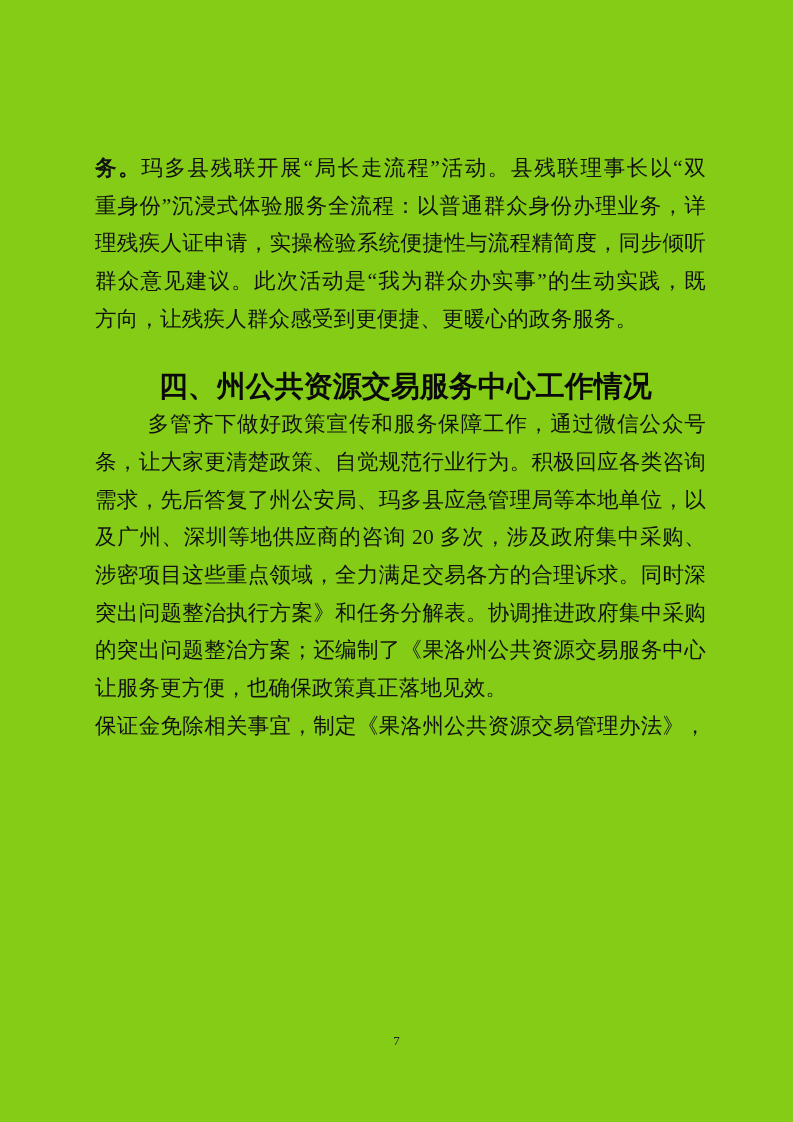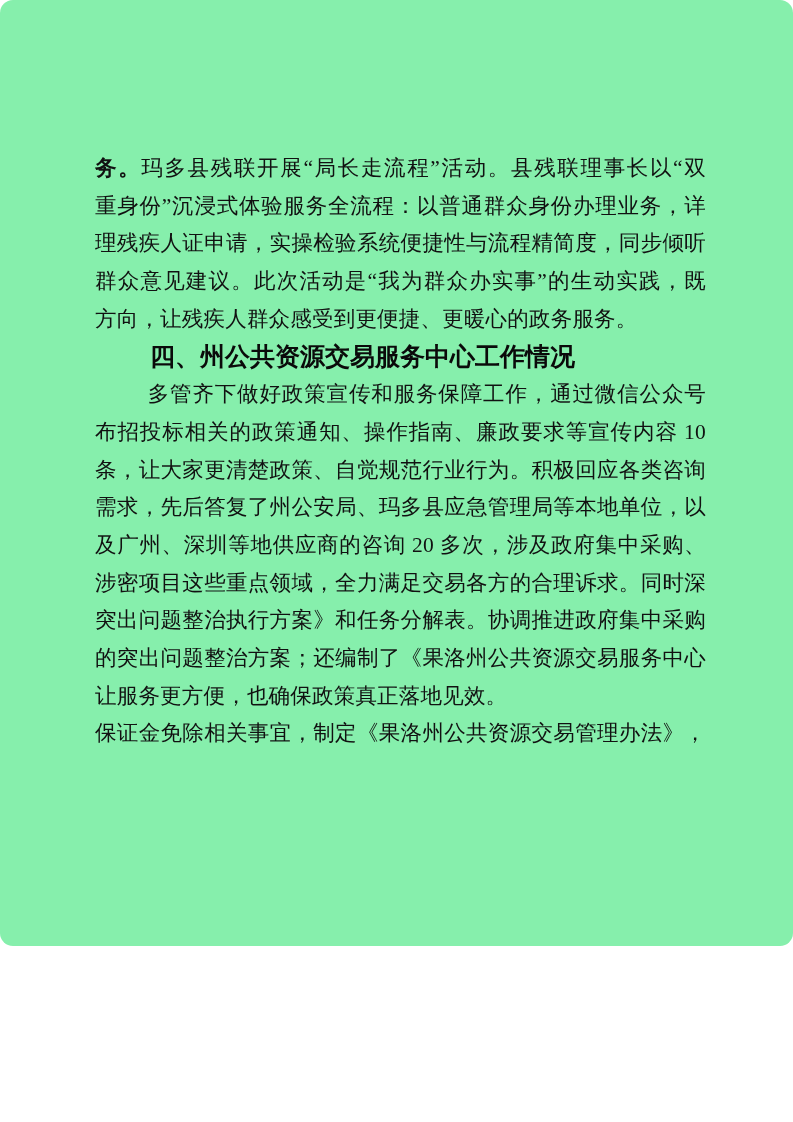--- a/index.html
+++ b/index.html
@@ -3,26 +3,25 @@
 <meta charset="utf-8">
 <style>
   html, body {
     margin: 0;
     padding: 0;
     background: #ffffff;
   }
   .page {
     position: relative;
     width: 793px;
-    height: 946px;
-    background: #86efac;
+    height: 1122px;
+    background: #84cc16;
     color: #111111;
     font-family: "Liberation Serif", "DejaVu Serif", serif;
     overflow: hidden;
-    border-radius: 13px;
   }
   .content {
     position: absolute;
     left: 95px;
     top: 150px;
     width: 611px;
   }
   .line {
     font-size: 21.5px;
     line-height: 37.7px;
@@ -35,28 +34,29 @@
   .line.last {
     text-align: left;
     text-align-last: left;
   }
   .bold-lead {
     font-weight: bold;
   }
   .heading {
     font-family: "Liberation Sans", "DejaVu Sans", sans-serif;
     font-weight: bold;
-    font-size: 25px;
+    font-size: 29px;
     line-height: 37.7px;
     height: 37.7px;
     text-indent: 2.2em;
     text-align: left;
     text-align-last: left;
     color: #0a0a0a;
     overflow: hidden;
+    margin-top: 30px;
   }
   .indent-first {
     text-indent: 2.45em;
   }
   .page-number {
     position: absolute;
     top: 1033px;
     left: 0;
     width: 100%;
     text-align: center;
@@ -73,21 +73,20 @@
 
     <div class="line"><span class="bold-lead">务。</span><span>玛多县残联开展“局长走流程”活动。县残联理事长以“双</span></div>
     <div class="line">重身份”沉浸式体验服务全流程：以普通群众身份办理业务，详</div>
     <div class="line">理残疾人证申请，实操检验系统便捷性与流程精简度，同步倾听</div>
     <div class="line">群众意见建议。此次活动是“我为群众办实事”的生动实践，既</div>
     <div class="line last">方向，让残疾人群众感受到更便捷、更暖心的政务服务。</div>
 
     <div class="heading">四、州公共资源交易服务中心工作情况</div>
 
     <div class="line indent-first">多管齐下做好政策宣传和服务保障工作，通过微信公众号发</div>
-    <div class="line">布招投标相关的政策通知、操作指南、廉政要求等宣传内容 10</div>
     <div class="line">条，让大家更清楚政策、自觉规范行业行为。积极回应各类咨询</div>
     <div class="line">需求，先后答复了州公安局、玛多县应急管理局等本地单位，以</div>
     <div class="line">及广州、深圳等地供应商的咨询 20 多次，涉及政府集中采购、</div>
     <div class="line">涉密项目这些重点领域，全力满足交易各方的合理诉求。同时深</div>
     <div class="line">突出问题整治执行方案》和任务分解表。协调推进政府集中采购</div>
     <div class="line">的突出问题整治方案；还编制了《果洛州公共资源交易服务中心</div>
     <div class="line last">让服务更方便，也确保政策真正落地见效。</div>
     <div class="line">保证金免除相关事宜，制定《果洛州公共资源交易管理办法》，</div>
 
   </div>

